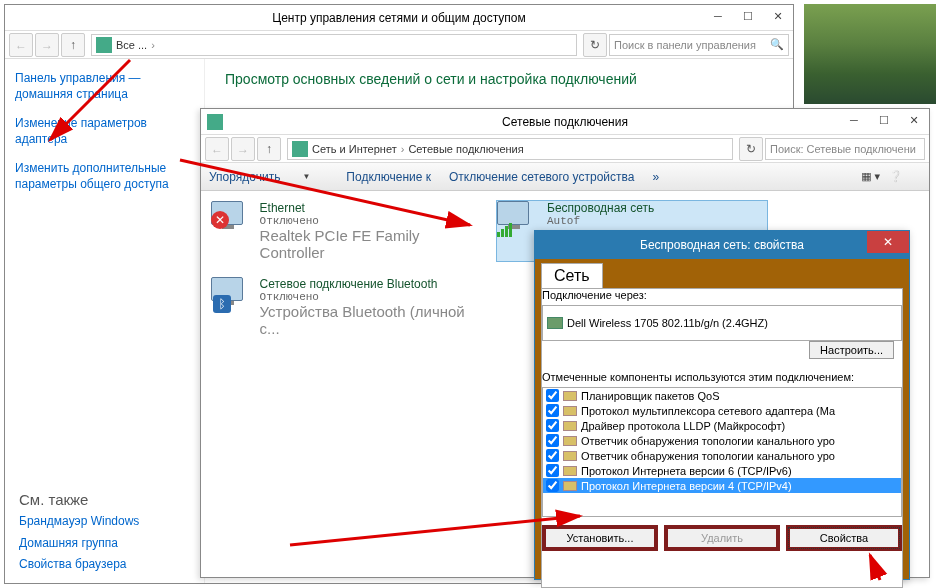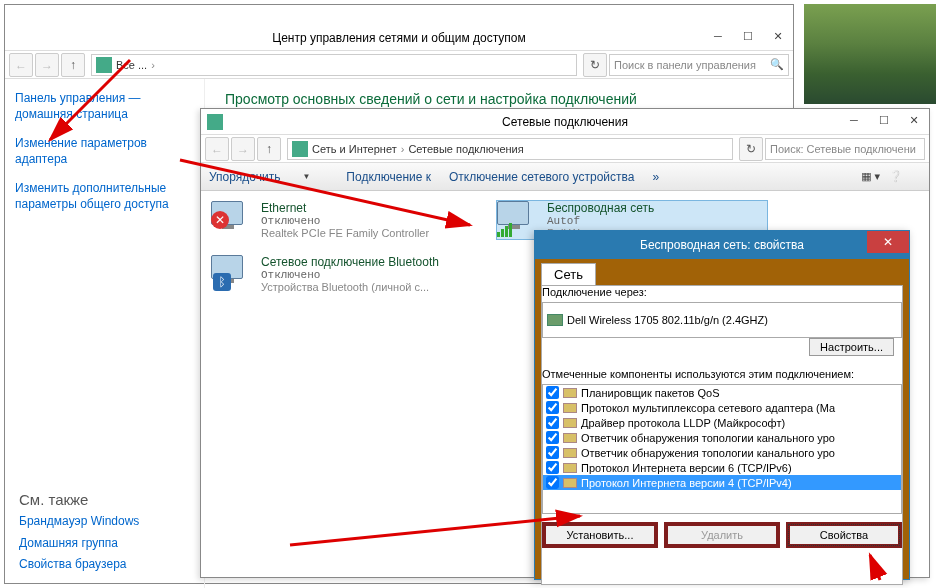--- a/index.html
+++ b/index.html
@@ -1,20 +1,20 @@
 <!DOCTYPE html>
 <html><head>
 <meta charset="utf-8">
 <style>
   * { box-sizing: border-box; margin: 0; padding: 0; font-family: "Segoe UI", Tahoma, sans-serif; }
   body { width: 936px; height: 588px; background: #fff; position: relative; overflow: hidden; font-size: 12px; }
   
   
   .win1 { position: absolute; left: 4px; top: 4px; width: 790px; height: 580px; background: #fff; border: 1px solid #888; }
-  .win1-title { height: 26px; display: flex; align-items: center; justify-content: center; position: relative; background: #fff; border-bottom: 1px solid #ddd; margin-top: 20px; }
+  .win1-title { height: 26px; display: flex; align-items: center; justify-content: center; position: relative; background: #fff; border-bottom: 1px solid #ddd; }
   .win1-controls { position: absolute; right: 0; top: 0; display: flex; }
   .winbtn { width: 30px; height: 22px; display: flex; align-items: center; justify-content: center; font-size: 11px; color: #444; border: none; background: transparent; }
   
   .toolbar1 { height: 28px; display: flex; align-items: center; border-bottom: 1px solid #ddd; padding: 0 4px; gap: 2px; }
   .nav-btn { width: 24px; height: 24px; border: 1px solid #ccc; border-radius: 2px; display:flex; align-items:center; justify-content:center; background:#f5f5f5; font-size:12px; color:#555;}
   .nav-btn.disabled { color:#bbb; }
   .breadcrumb { flex: 1; height: 22px; border: 1px solid #ccc; display: flex; align-items: center; padding: 0 4px; margin: 0 4px; font-size:11px; color:#333; overflow:hidden;}
   .breadcrumb .sep { margin: 0 4px; color:#888; }
   .breadcrumb .cpicon { width:16px; height:16px; background:#4a8; margin-right:4px; display:inline-block; }
   .search1 { width: 180px; height: 22px; border: 1px solid #ccc; display: flex; align-items: center; padding: 0 4px; color:#888; font-size:11px;}
@@ -46,29 +46,29 @@
   .conn-icon { width:42px; height:36px; position:relative;}
   .monitor { width:32px; height:24px; background:#b8d4e8; border:1px solid #5a7a9a; border-radius:2px; position:relative;}
   .monitor::after { content:''; position:absolute; bottom:-5px; left:10px; width:12px; height:4px; background:#888;}
   .x-overlay { position:absolute; top:10px; left:0; width:18px; height:18px; background:#d33; border-radius:50%; color:#fff; font-size:12px; display:flex; align-items:center; justify-content:center;}
   .bars { position:absolute; bottom:0; left:0; display:flex; gap:1px; align-items:flex-end;}
   .bars span { width:3px; background:#3a3;}
   .bars span:nth-child(1){height:5px;} .bars span:nth-child(2){height:8px;} .bars span:nth-child(3){height:11px;} .bars span:nth-child(4){height:14px;}
   .bt-icon { position:absolute; bottom:0; left:2px; width:18px; height:18px; background:#2b6cb0; border-radius:3px; color:#fff; font-size:12px; display:flex; align-items:center; justify-content:center;}
   .conn-text .title { font-size:12px; color:#14532d;}
   .conn-text .status { font-size:11px; color:#666;font-family:Liberation Mono, monospace;}
-  .conn-text .dev { font-size:11px; color:#888;}
+  .conn-text .dev { font-size:15px; color:#888;}
   .conn-item.selected { background:#cde6f7; outline:1px solid #7ab6e0;}
   
   
   .win3 { position: absolute; left: 534px; top: 230px; width: 376px; height: 350px; background:#a16207; border:1px solid #2a7ab0; box-shadow:-2px 2px 8px rgba(0,0,0,0.25);}
   .win3-title { height: 28px; background:#2a7ab0; color:#fff; display:flex; align-items:center; justify-content:center; position:relative; font-size:12px;}
   .win3-title .close3 { position:absolute; right:0; top:0; width:42px; height:22px; background:#c94040; color:#fff; display:flex; align-items:center; justify-content:center; font-size:12px;}
   .tabs3 { display:flex; padding: 4px 6px 0; }
-  .tab3 { background:#fff; border:1px solid #aaa; border-bottom:none; padding:3px 12px; font-size:13px;}
+  .tab3 { background:#fff; border:1px solid #aaa; border-bottom:none; padding:3px 12px; font-size:16px;}
   .tabbody3 { background:#fff; margin:0 6px 6px; border:1px solid #aaa; padding:0; height: 300px; position:relative;}
   .field-label { font-size:11px; margin-bottom:4px;}
   .adapter-box { border:1px solid #aaa; height:36px; display:flex; align-items:center; padding:0 4px; font-size:11px; gap:4px;}
   .adapter-box .aicon { width:16px; height:12px; background:#6a9c6a; border:1px solid #486;}
   .configure-btn { position:absolute; right:8px; top:52px; padding:2px 10px; font-size:11px; border:1px solid #999; background:#f0f0f0;}
   .complist-label { font-size:11px; margin-top: 30px;}
   .complist { border:1px solid #aaa; height:130px; margin-top:4px; overflow:hidden; font-size:11px; background:#fff;}
   .comp-row { display:flex; align-items:center; gap:4px; padding:1px 3px; white-space:nowrap;}
   .comp-row input { width:13px; height:13px;}
   .comp-row .cicon { width:14px; height:10px; background:#d8c068; border:1px solid #a88;}

